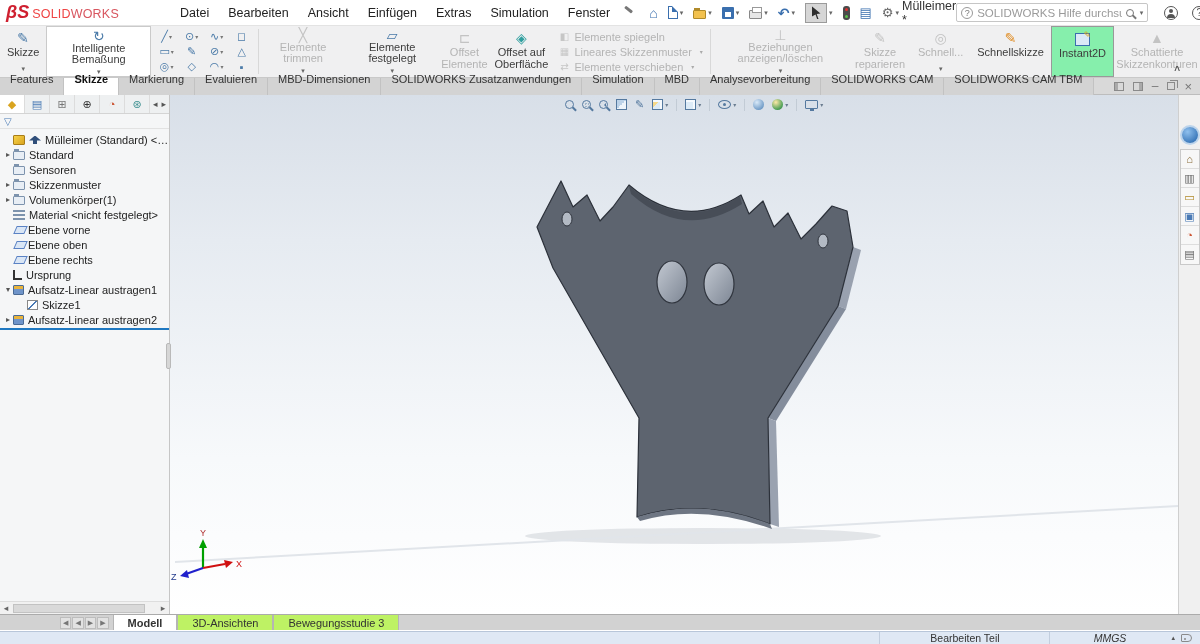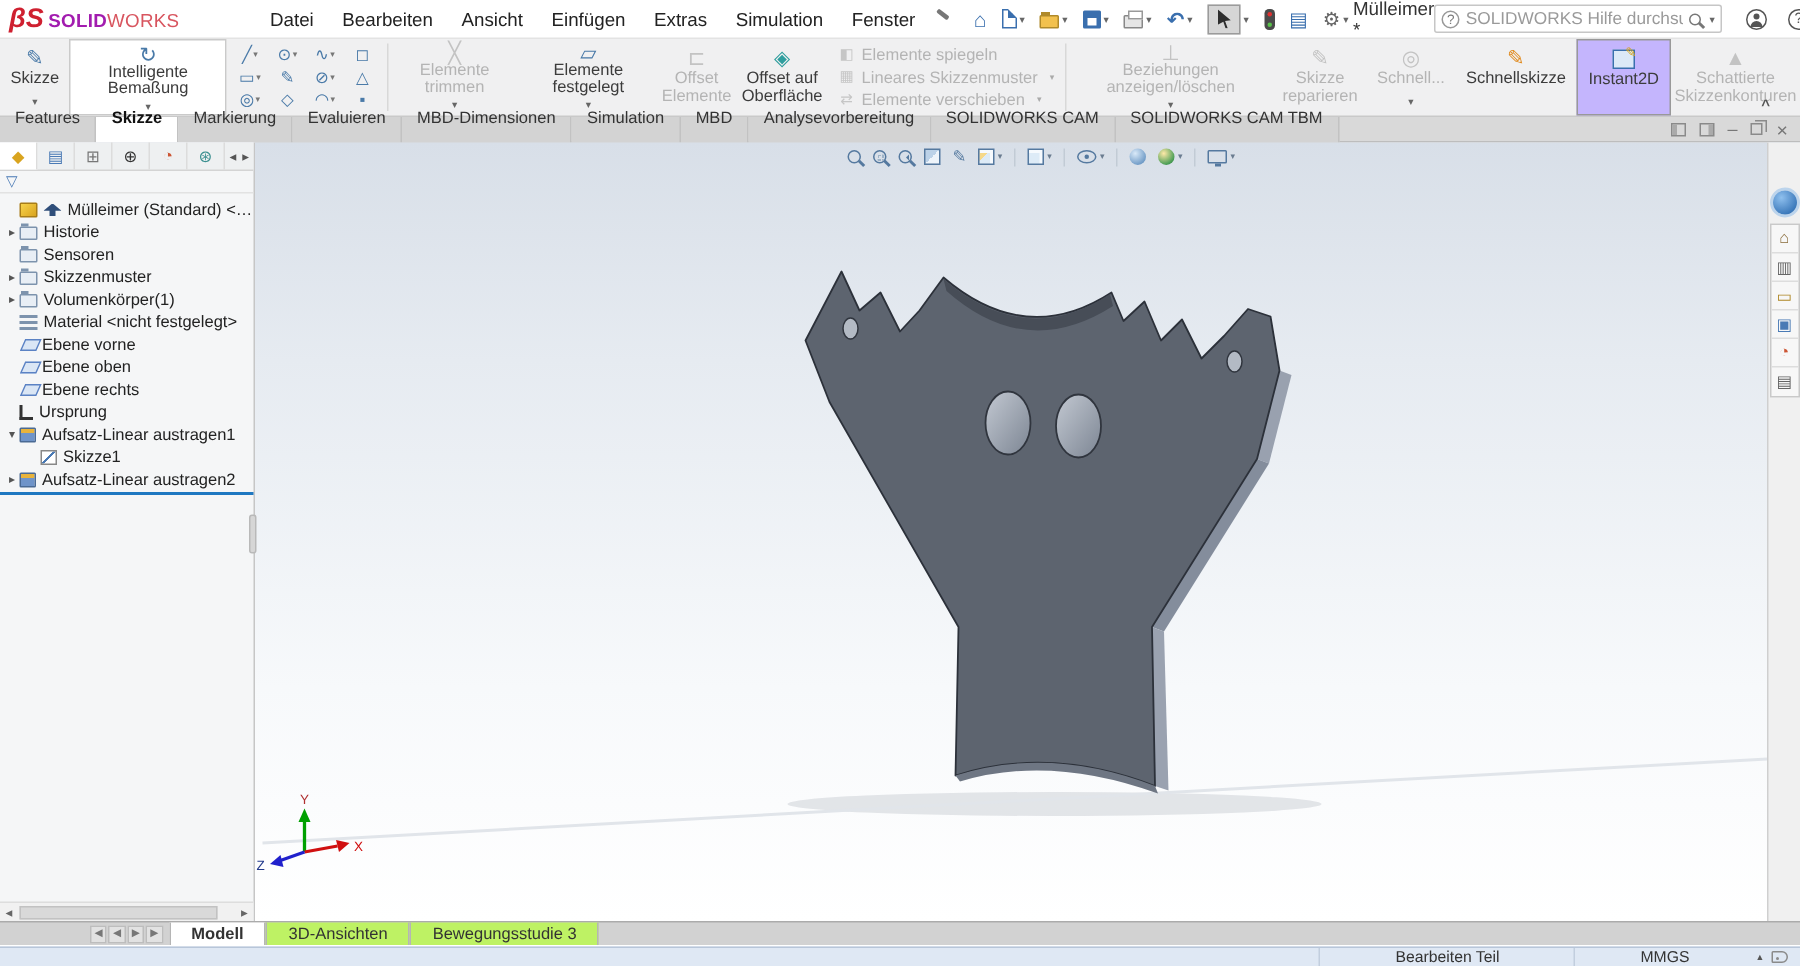--- a/index.html
+++ b/index.html
@@ -5,21 +5,21 @@
   * { box-sizing: border-box; margin:0; padding:0; }
   html,body { width:1200px; height:644px; overflow:hidden; background:#fff;
     font-family:"Liberation Sans","DejaVu Sans",sans-serif; }
   .app { position:relative; width:1200px; height:644px; }
 
   
   .menubar { position:absolute; top:0; left:0; right:0; height:26px; background:#fff;
     border-bottom:1px solid #e3e3e3; display:flex; align-items:center; font-size:12.5px; color:#222; }
   .logo { display:flex; align-items:baseline; margin-left:6px; width:160px; flex:none; }
   .logo .mark { color:#cf2030; font-weight:bold; font-style:italic; font-size:18px; margin-right:3px; }
-  .logo .b1 { color:#a21caf; font-weight:bold; letter-spacing:.2px; }
+  .logo .b1 { color:#ef4444; font-weight:normal; letter-spacing:.2px; }
   .logo .b2 { color:#d8555f; letter-spacing:.2px; }
   .menus { display:flex; gap:19px; margin-left:14px; }
   .menus span { cursor:default; }
   .pin { width:3px; height:10px; background:#777; transform:rotate(38deg); border-radius:1px; margin-left:14px; position:relative; }
   .pin::before { content:""; position:absolute; top:-2px; left:-3px; width:9px; height:3px; background:#777; border-radius:1px; }
   .qbar { display:flex; align-items:center; gap:4px; margin-left:22px; }
   .qbtn { display:flex; align-items:center; gap:2px; padding:2px 3px; }
   .qbtn .qc { font-size:7px; color:#666; }
   .g-home { font-size:14px; color:#3a6fae; line-height:14px; }
   .q-new { width:10px; height:13px; border:1px solid #3a6fae; background:#fff; position:relative; }
@@ -59,21 +59,21 @@
   
   .ribbon { position:absolute; top:26px; left:0; right:0; height:52px; background:#f0f0f1;
     border-bottom:1px solid #c9c9c9; display:flex; align-items:stretch; font-size:11px; color:#3c3c3c; }
   .rbtn { display:flex; flex-direction:column; align-items:center; justify-content:flex-start;
     padding:4px 7px 1px; text-align:center; line-height:11.5px; }
   .rbtn .ric { height:17px; display:flex; align-items:center; font-size:14px; color:#4a7aa8; }
   .rbtn .bcaret { font-size:7px; color:#666; margin-top:auto; margin-bottom:2px; }
   .rbtn.disabled { color:#b4b4b4; }
   .rbtn.disabled .ric { color:#c3c3c3; }
   .rbtn.boxed { background:#fff; border:1px solid #cacaca; }
-  .rbtn.pressed { background:#c4b5fd; border:1px solid #999; }
+  .rbtn.pressed { background:#86efac; border:1px solid #999; }
   .rsep { width:1px; background:#d8d8d8; margin:3px 1px; flex:none; }
   .tgrid { display:grid; grid-template-columns:repeat(4,25px); grid-auto-rows:15px; align-content:center; padding:0 3px; }
   .tool { display:flex; align-items:center; justify-content:center; gap:1px; color:#4a7aa8; font-size:11px; }
   .tool .tc { font-size:6px; color:#777; }
   .stack { display:flex; flex-direction:column; justify-content:center; gap:3px; padding:0 6px; color:#b4b4b4; }
   .stack .srow { display:flex; align-items:center; gap:4px; white-space:nowrap; }
   .stack .sic { color:#c6c6c6; font-size:10px; width:12px; text-align:center; }
   .stack .tc { font-size:6px; color:#aaa; margin-left:4px; }
   .instant-ic { width:15px; height:13px; border:1px solid #3a6fae; background:#dce9f7; position:relative; }
   .instant-ic::after { content:"✎"; position:absolute; right:-2px; top:-4px; font-size:9px; color:#d9a41f; }
@@ -168,21 +168,21 @@
   .dtnav { display:flex; align-items:center; gap:1px; margin-left:56px; padding:0 4px; color:#777; font-size:7px; }
   .dtnav span { padding:1px 2px; border:1px solid #bdbdbd; background:#e2e2e2; line-height:8px; }
   .dtab { display:flex; align-items:center; padding:0 14px; border-right:1px solid #b5b5b5; border-left:1px solid #b5b5b5; background:#bef264; white-space:nowrap; }
   .dtab.active { background:#fff; font-weight:bold; }
 
   
   .statusbar { position:absolute; top:631px; left:0; right:0; height:13px; background:#dfe8f4;
     border-top:1px solid #b8c6d9; display:flex; align-items:center; font-size:10.5px; color:#333; }
   .st-left { margin-left:4px; white-space:nowrap; }
   .st-mode { margin-left:auto; width:170px; text-align:center; border-left:1px solid #c2cede; }
-  .st-units { width:120px; text-align:center; border-left:1px solid #c2cede; }
+  .st-units { width:120px; text-align:center; border-left:1px solid #c2cede;font-style:italic; }
   .st-caret { font-size:7px; color:#555; margin:0 6px 0 2px; }
   .tagic { width:11px; height:8px; border:1px solid #8a8a8a; border-radius:1px 4px 4px 1px; position:relative; margin-right:8px; flex:none; }
   .tagic::before { content:""; position:absolute; left:2px; top:2.5px; width:2px; height:2px; border-radius:50%; background:#8a8a8a; }
 </style>
 </head>
 <body>
 
 <div class="app">
 
   <div class="menubar">
@@ -380,20 +380,21 @@
     </div>
     <span class="rib-collapse">^</span>
   </div>
 
   <div class="tabrow">
     <span class="rtab">Features</span>
     <span class="rtab active">Skizze</span>
     <span class="rtab">Markierung</span>
     <span class="rtab">Evaluieren</span>
     <span class="rtab">MBD-Dimensionen</span>
+    <span class="rtab">SOLIDWORKS Zusatzanwendungen</span>
     <span class="rtab">Simulation</span>
     <span class="rtab">MBD</span>
     <span class="rtab">Analysevorbereitung</span>
     <span class="rtab">SOLIDWORKS CAM</span>
     <span class="rtab">SOLIDWORKS CAM TBM</span>
     <div class="tr-controls">
       <span class="pane l"></span>
       <span class="pane r"></span>
       <span class="tmin">–</span>
       <span class="trest"></span>
@@ -519,21 +520,21 @@
       <div class="tree">
         <div class="trow">
           <span class="texp"></span>
           <span class="tic ti-part"></span>
           <span class="tic ti-cap"></span>
           <span class="tlabel">Mülleimer (Standard) &lt;&lt;Standard...</span>
         </div>
         <div class="trow">
           <span class="texp">▸</span>
           <span class="tic ti-folder"></span>
-          <span class="tlabel">Historie</span>
+          <span class="tlabel">Standard</span>
         </div>
         <div class="trow">
           <span class="texp"></span>
           <span class="tic ti-folder"></span>
           <span class="tlabel">Sensoren</span>
         </div>
         <div class="trow">
           <span class="texp">▸</span>
           <span class="tic ti-folder"></span>
           <span class="tlabel">Skizzenmuster</span>

